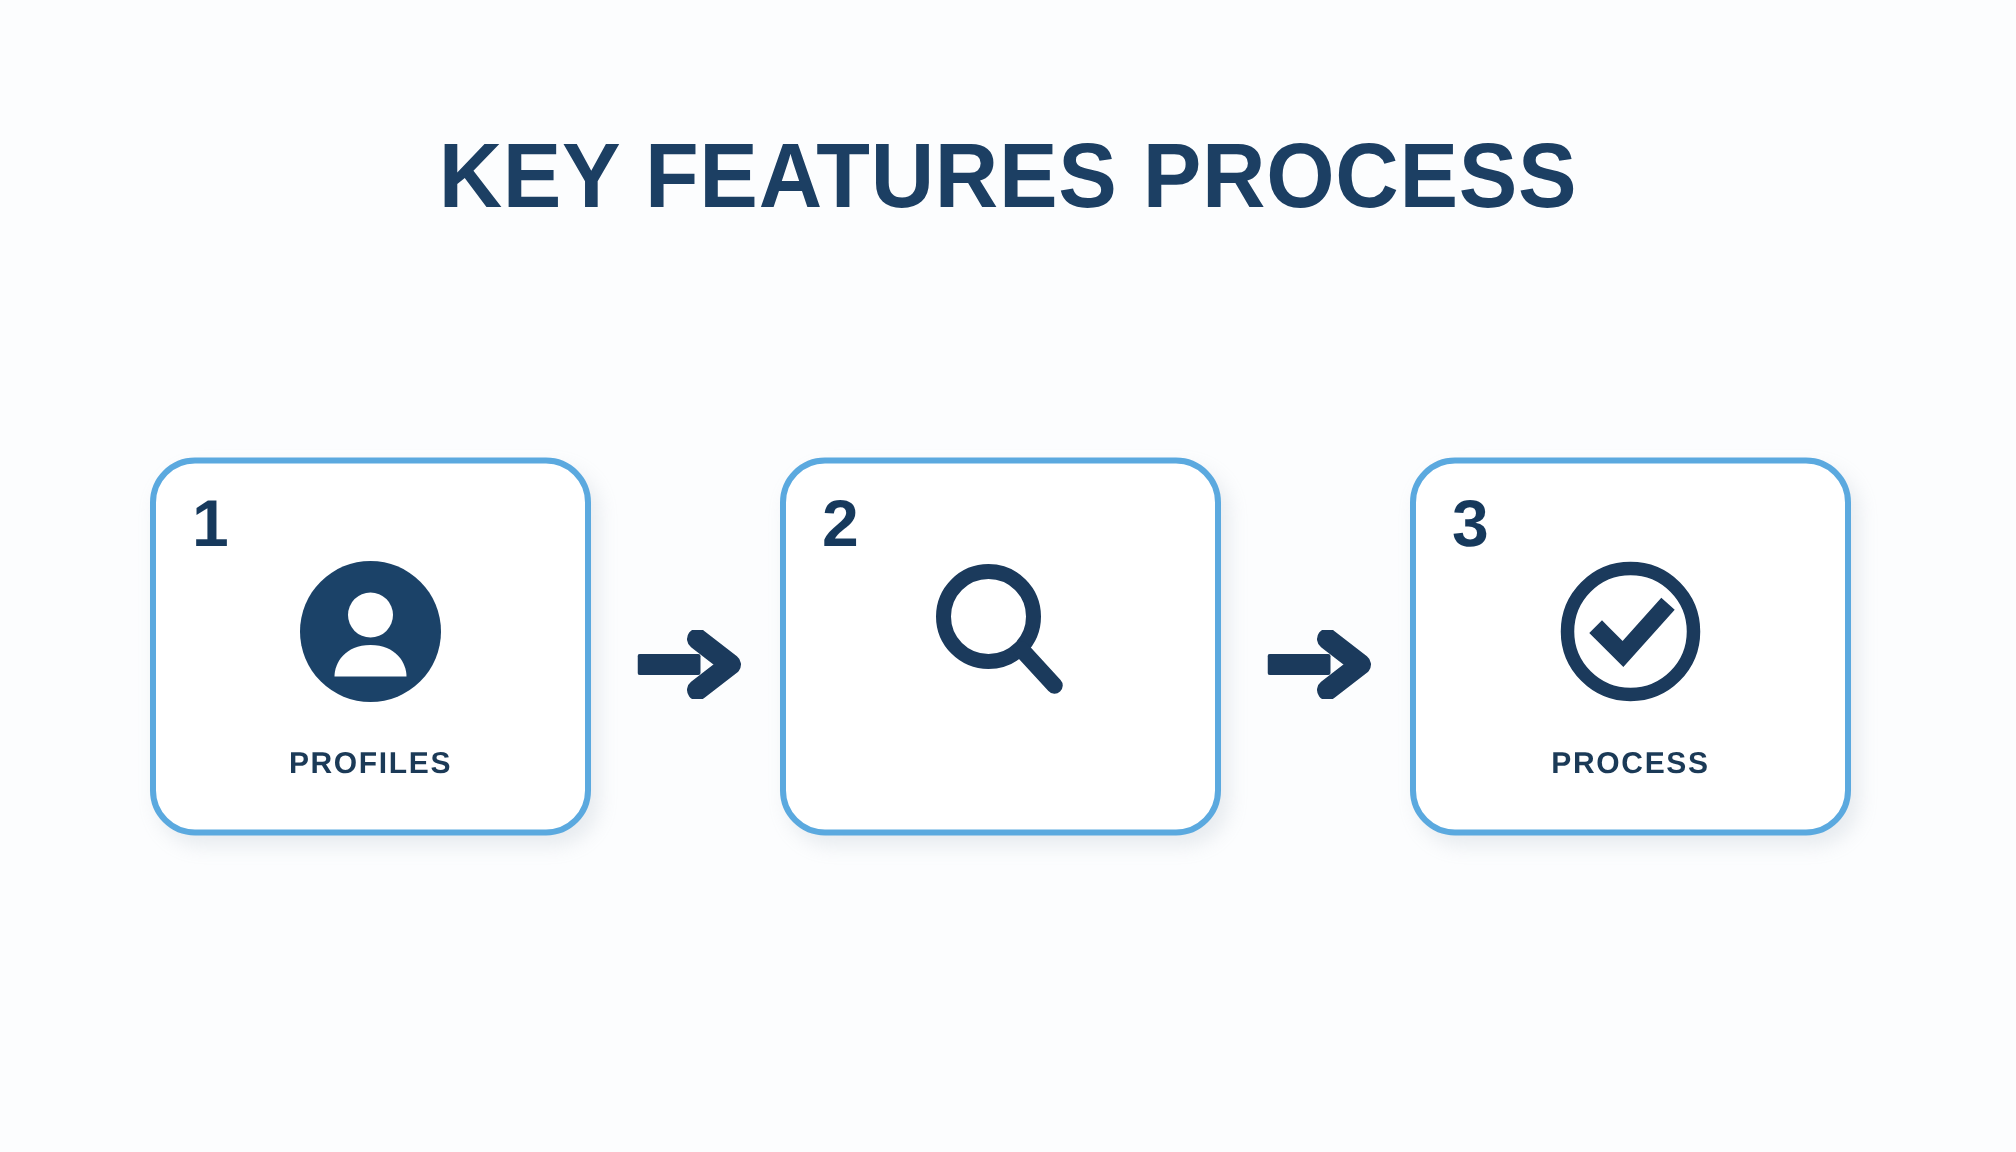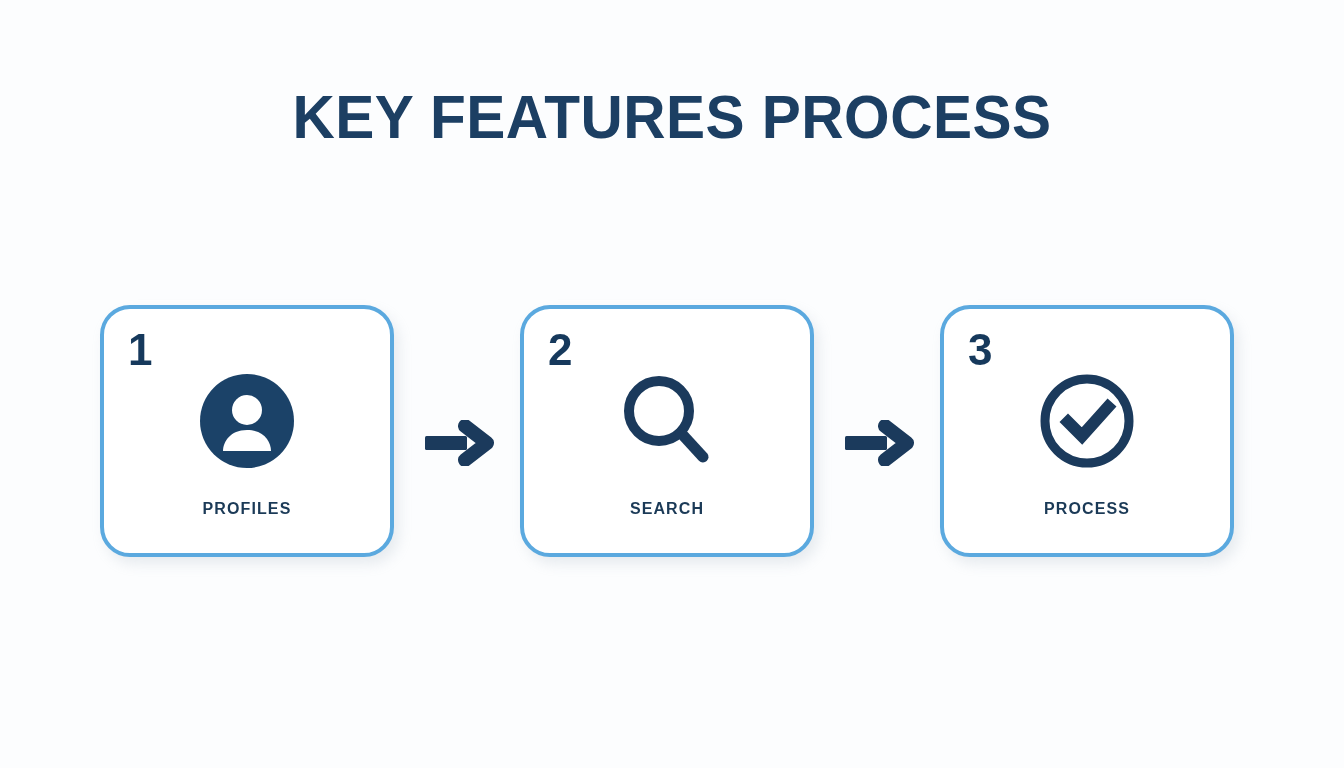--- a/index.html
+++ b/index.html
@@ -83,21 +83,21 @@
     align-items: center;
     justify-content: center;
   }
 
   .step-label {
     position: absolute;
     left: 0;
     top: 185px;
     width: 100%;
     text-align: center;
-    font-size: 16px;
+    font-size: 20px;
     line-height: 30px;
     font-weight: 700;
     letter-spacing: 1.1px;
     color: #1b3a57;
   }
 
   
   .flow-arrow {
     position: absolute;
     top: 115px;
@@ -142,21 +142,20 @@
     <div class="step-card pos-1">
       <div class="step-number">2</div>
 
       <div class="step-icon">
         <svg width="100" height="100" viewBox="0 0 100 100" aria-hidden="true">
           <circle cx="42" cy="40" r="30" fill="none" stroke="#1b3a5c" stroke-width="10"></circle>
           <line x1="64" y1="62" x2="86" y2="86" stroke="#1b3a5c" stroke-width="11" stroke-linecap="round"></line>
         </svg>
       </div>
 
-      <div class="step-label">SEARCH</div>
     </div>
 
     <div class="flow-arrow gap-1">
       <svg width="70" height="46" viewBox="0 0 70 46" aria-hidden="true">
         <rect x="0" y="16" width="42" height="14" rx="1.5" fill="#1b3a5c"></rect>
         <path d="M40 6 L62 23 L40 40" fill="none" stroke="#1b3a5c" stroke-width="14" stroke-linecap="round" stroke-linejoin="round"></path>
       </svg>
     </div>
 
     <div class="step-card pos-2">

